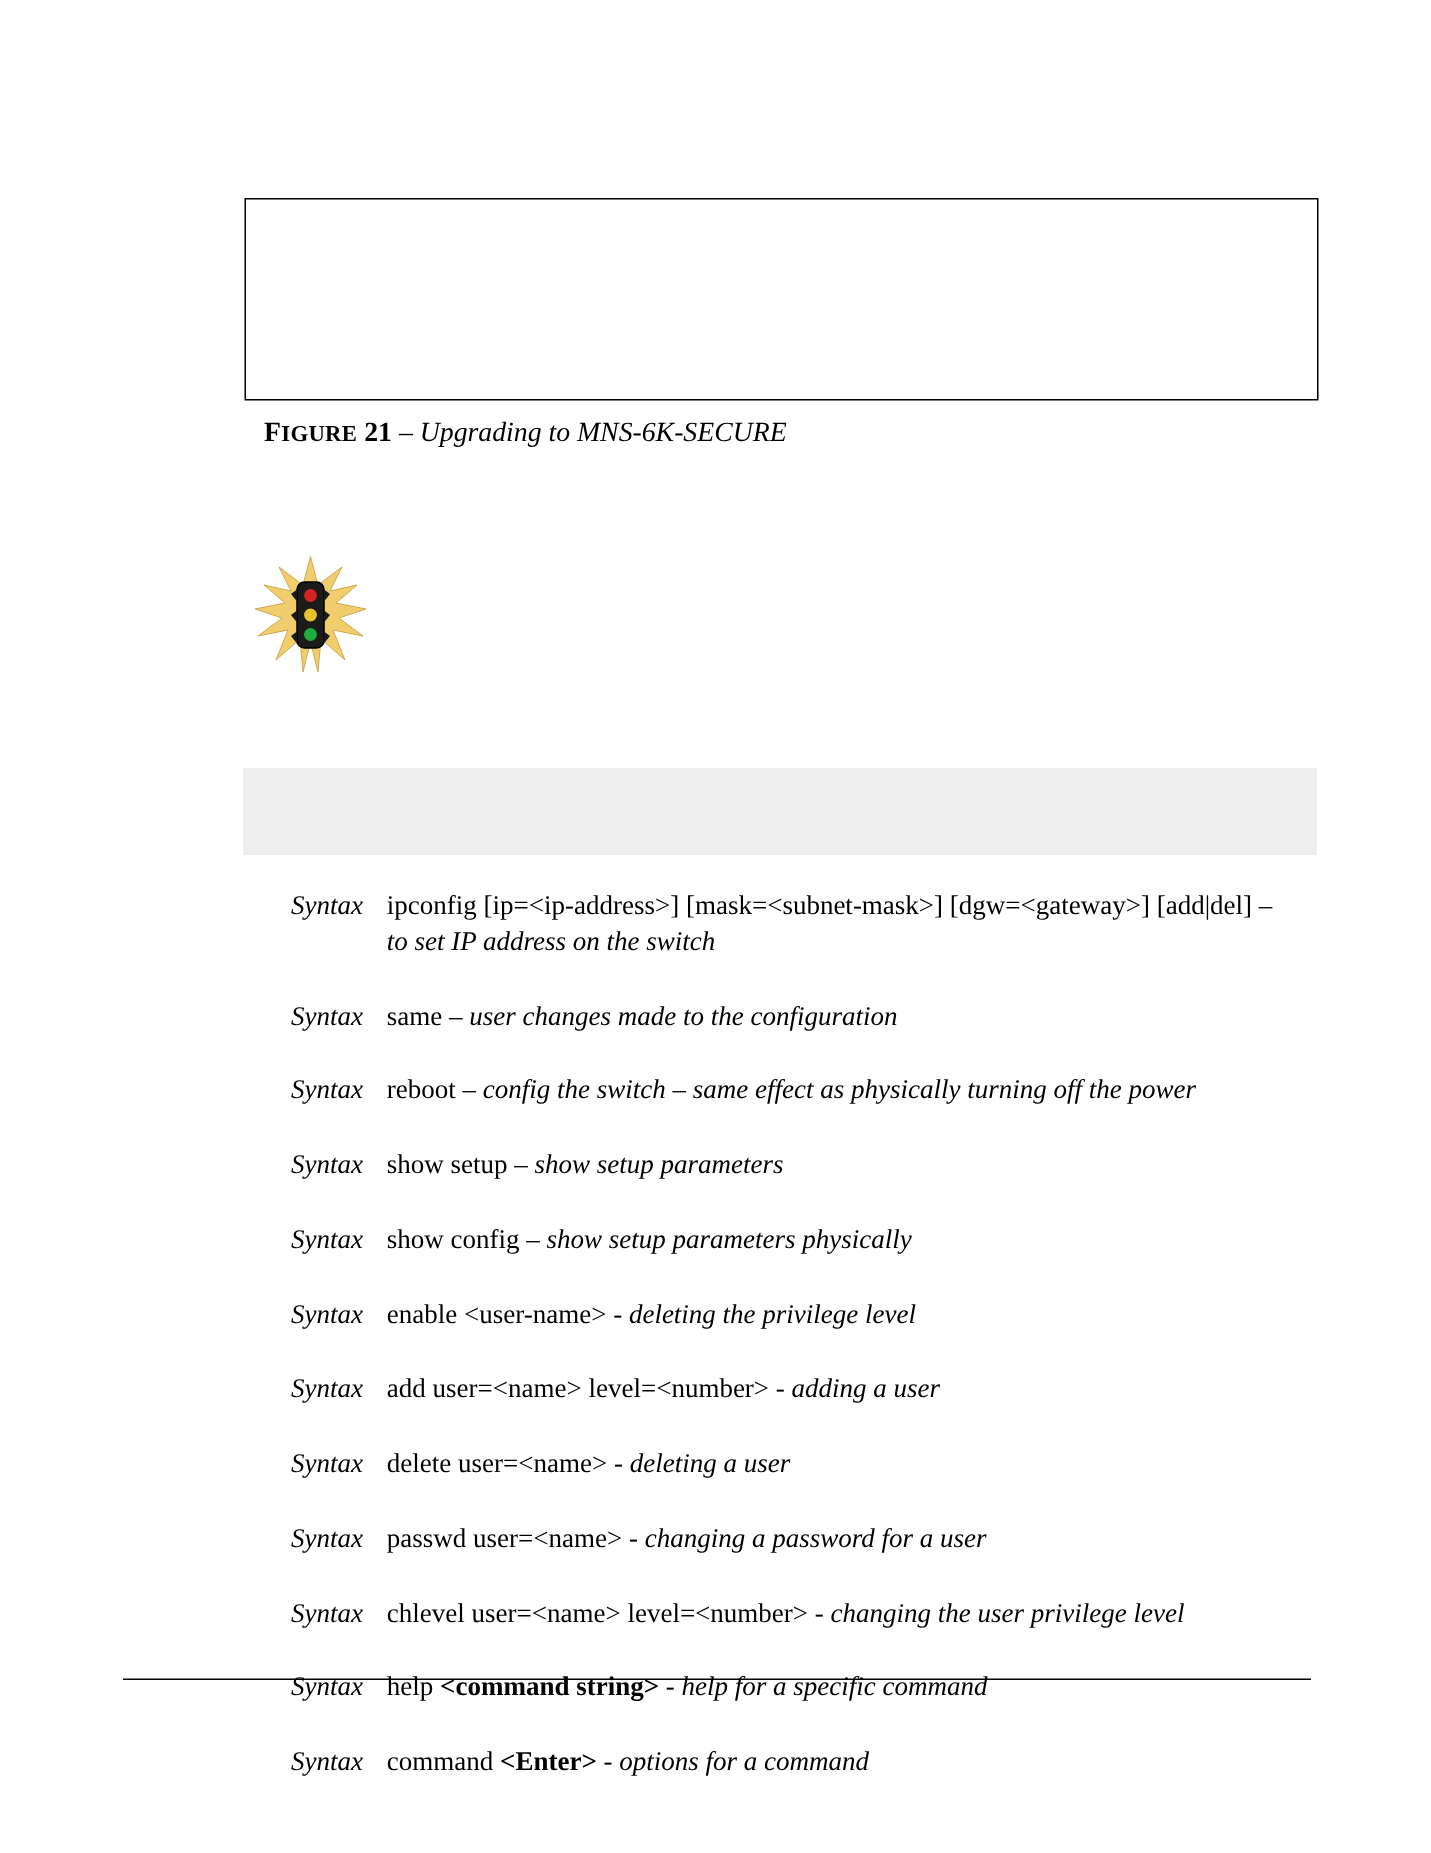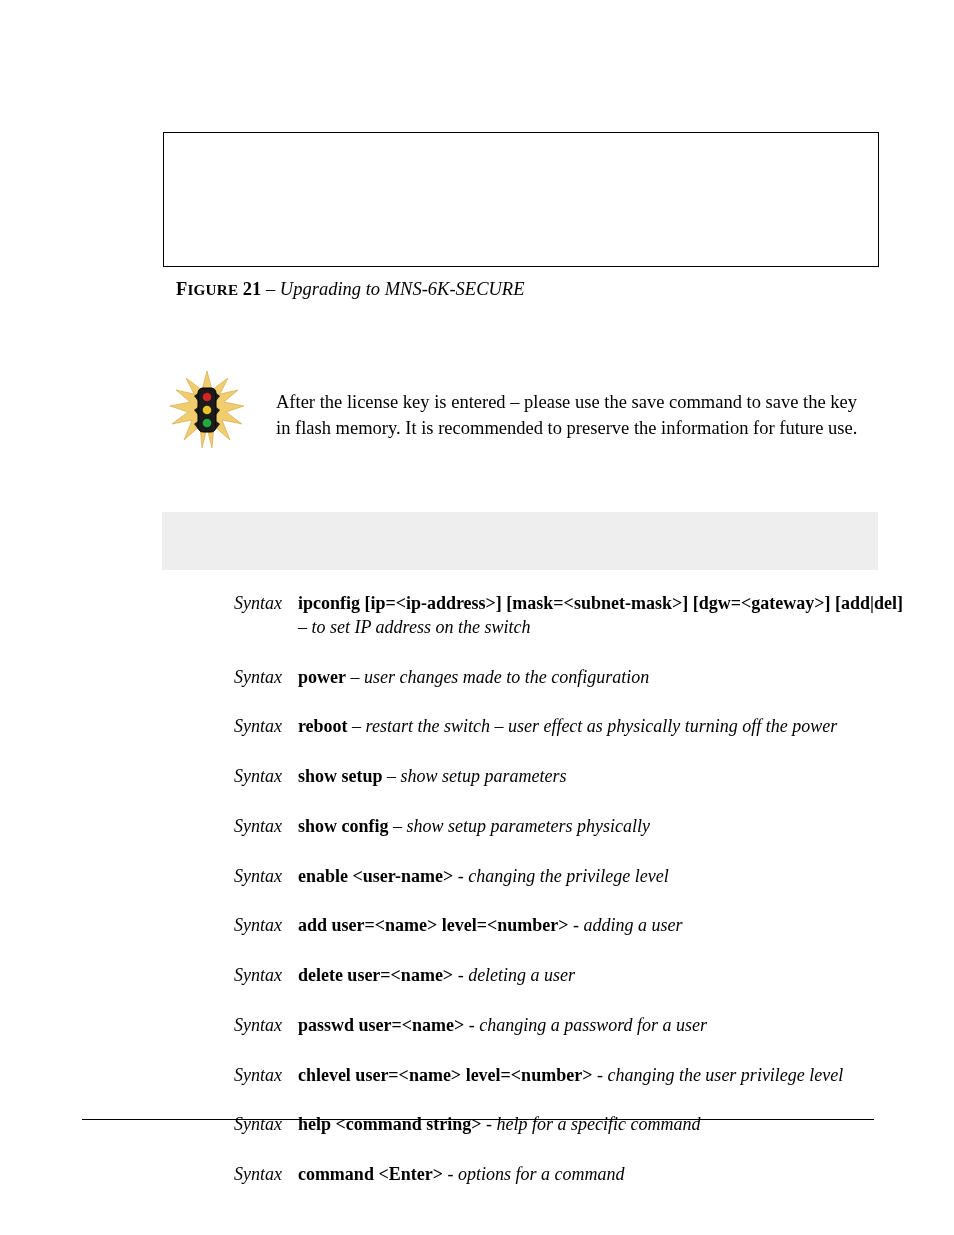--- a/index.html
+++ b/index.html
@@ -58,40 +58,39 @@
     top: 512px;
     width: 716px;
     height: 58px;
     background: #eeeeee;
   }
   .syntax-list {
     position: absolute;
     left: 194px;
     top: 592px;
     width: 672px;
-    margin-left: 40px;
   }
   .syntax-row {
     display: flex;
     align-items: flex-start;
     gap: 0.55em;
     margin-bottom: 26px;
     line-height: 1.32;
     font-size: 18px;
     color: #000;
   }
   .syntax-label {
     font-style: italic;
     flex: 0 0 auto;
     width: 54px;
   }
   .syntax-body {
     flex: 1 1 auto;
   }
-  .cmd { font-weight: bold; }
+  .cmd { font-weight: normal; }
   .cmd-ital { font-weight: bold; }
   .desc { font-style: italic; font-family: Liberation Serif, serif; }
   .dash { font-style: normal; }
   .footer-rule {
     position: absolute;
     left: 82px;
     top: 1119px;
     width: 792px;
     height: 0;
     border-top: 1px solid #000;
@@ -120,48 +119,47 @@
         <path d="M26 28 L30 25 L30 33 Z" fill="#1b1b1b"></path>
         <path d="M52 28 L48 25 L48 33 Z" fill="#1b1b1b"></path>
         <path d="M26 42 L30 39 L30 47 Z" fill="#1b1b1b"></path>
         <path d="M52 42 L48 39 L48 47 Z" fill="#1b1b1b"></path>
         <path d="M26 56 L30 53 L30 61 Z" fill="#1b1b1b"></path>
         <path d="M52 56 L48 53 L48 61 Z" fill="#1b1b1b"></path>
       </g>
     </svg>
   </div>
 
-  <div class="icon-text">After the license key is entered – please use the save command to save the key in flash memory. It is recommended to preserve the information for future use.</div>
 
   <div class="grey-band"></div>
 
   <div class="syntax-list" id="syntax-list">
       <div class="syntax-row">
         <span class="syntax-label">Syntax</span>
         <span class="syntax-body"><span class="cmd">ipconfig [ip=&lt;ip-address&gt;] [mask=&lt;subnet-mask&gt;] [dgw=&lt;gateway&gt;] [add|del]</span><span> – </span><span class="desc">to set IP address on the switch</span></span>
       </div>
       <div class="syntax-row">
         <span class="syntax-label">Syntax</span>
-        <span class="syntax-body"><span class="cmd">power</span><span> – </span><span class="desc">user changes made to the configuration</span></span>
+        <span class="syntax-body"><span class="cmd">same</span><span> – </span><span class="desc">user changes made to the configuration</span></span>
       </div>
       <div class="syntax-row">
         <span class="syntax-label">Syntax</span>
-        <span class="syntax-body"><span class="cmd">reboot</span><span> – </span><span class="desc">restart the switch – user effect as physically turning off the power</span></span>
+        <span class="syntax-body"><span class="cmd">reboot</span><span> – </span><span class="desc">config the switch – same effect as physically turning off the power</span></span>
       </div>
       <div class="syntax-row">
         <span class="syntax-label">Syntax</span>
         <span class="syntax-body"><span class="cmd">show setup</span><span> – </span><span class="desc">show setup parameters</span></span>
       </div>
       <div class="syntax-row">
         <span class="syntax-label">Syntax</span>
         <span class="syntax-body"><span class="cmd">show config</span><span> – </span><span class="desc">show setup parameters physically</span></span>
       </div>
       <div class="syntax-row">
         <span class="syntax-label">Syntax</span>
-        <span class="syntax-body"><span class="cmd">enable &lt;user-name&gt;</span><span> - </span><span class="desc">changing the privilege level</span></span>
+        <span class="syntax-body"><span class="cmd">enable &lt;user-name&gt;</span><span> - </span><span class="desc">deleting the privilege level</span></span>
       </div>
       <div class="syntax-row">
         <span class="syntax-label">Syntax</span>
         <span class="syntax-body"><span class="cmd">add user=&lt;name&gt; level=&lt;number&gt;</span><span> - </span><span class="desc">adding a user</span></span>
       </div>
       <div class="syntax-row">
         <span class="syntax-label">Syntax</span>
         <span class="syntax-body"><span class="cmd">delete user=&lt;name&gt;</span><span> - </span><span class="desc">deleting a user</span></span>
       </div>
       <div class="syntax-row">

